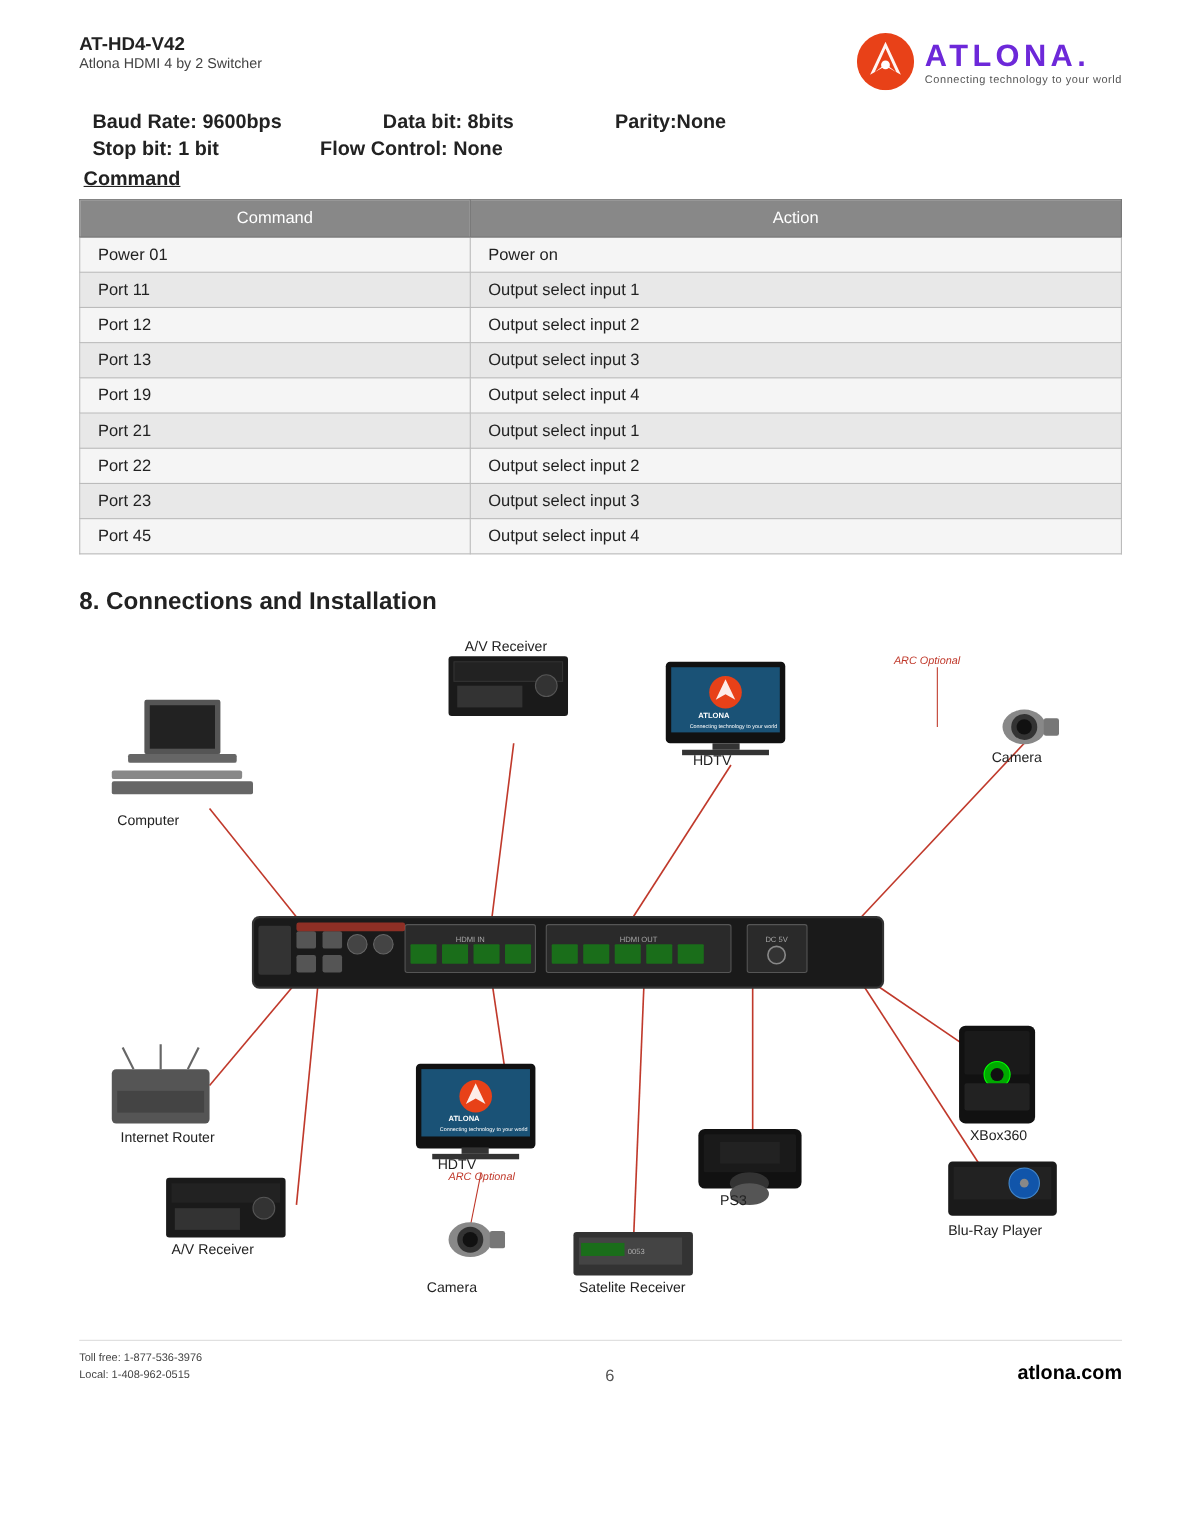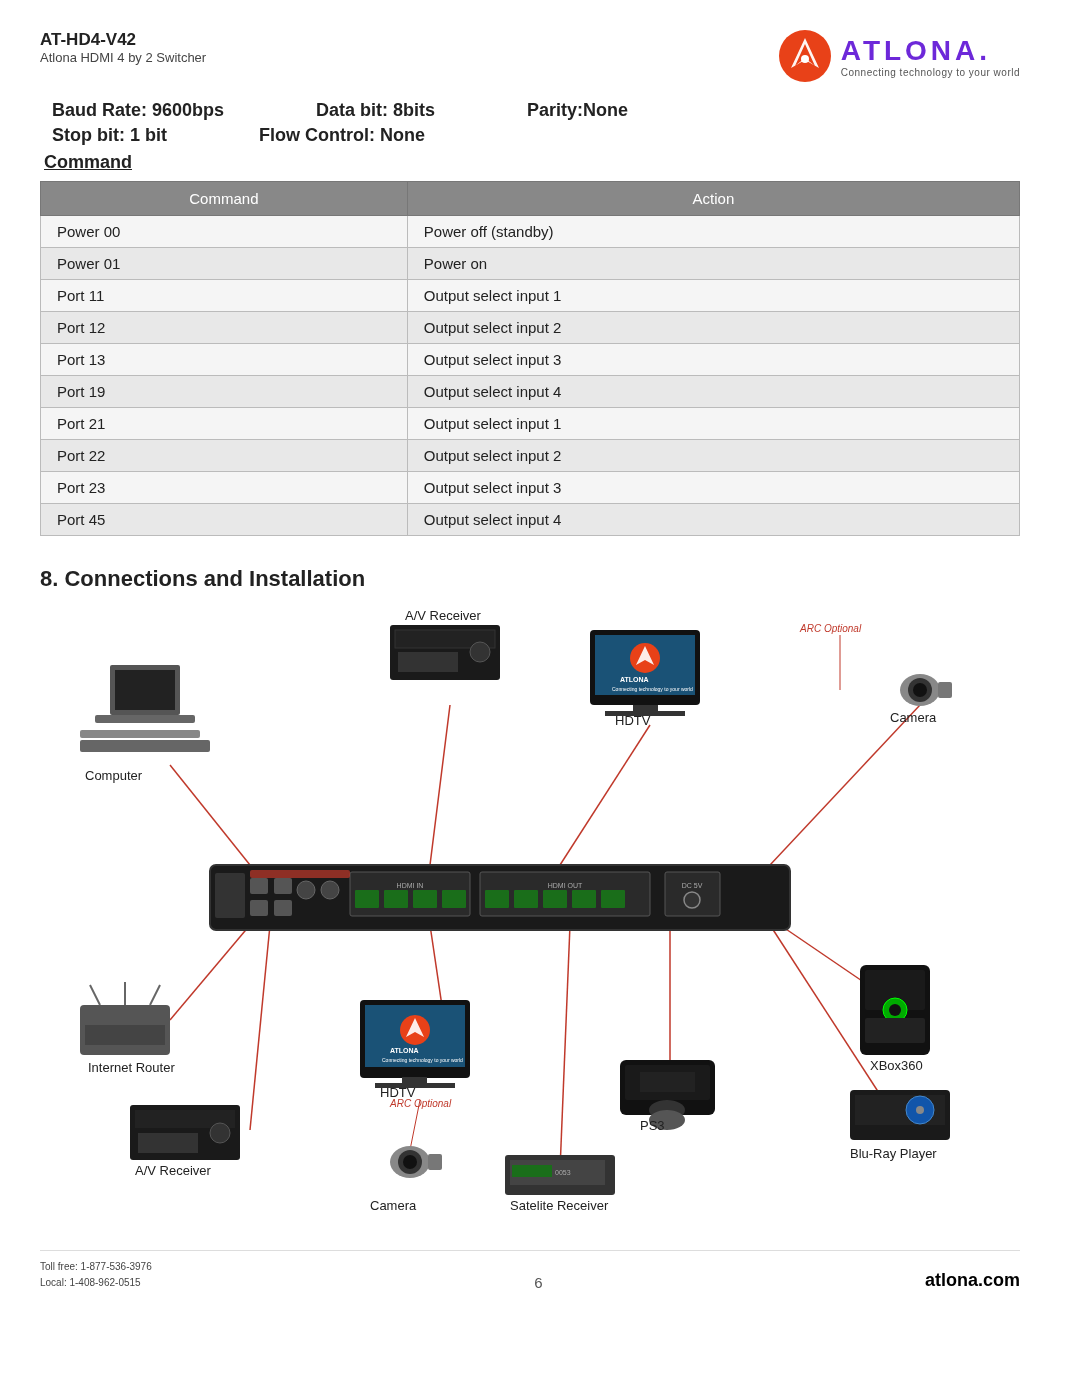--- a/index.html
+++ b/index.html
@@ -8,21 +8,21 @@
       background: #fff;
       width: 1080px;
       min-height: 1397px;
       color: #222;
       font-size: 15px;
     }
 
     .page {
       width: 1080px;
       min-height: 1397px;
-      padding: 30px 60px 20px 40px;
+      padding: 30px 60px 20px 72px;
       position: relative;
     }
 
     
     .header {
       display: flex;
       justify-content: space-between;
       align-items: flex-start;
       margin-bottom: 18px;
     }
@@ -205,24 +205,20 @@
   <div class="section-title">Command</div>
 
   <table class="command-table">
     <thead>
       <tr>
         <th class="center">Command</th>
         <th class="center">Action</th>
       </tr>
     </thead>
     <tbody id="table-body">
-    <tr>
-          <td>Power 00</td>
-          <td>Power off (standby)</td>
-        </tr>
         <tr>
           <td>Power 01</td>
           <td>Power on</td>
         </tr>
         <tr>
           <td>Port 11</td>
           <td>Output select input 1</td>
         </tr>
         <tr>
           <td>Port 12</td>

